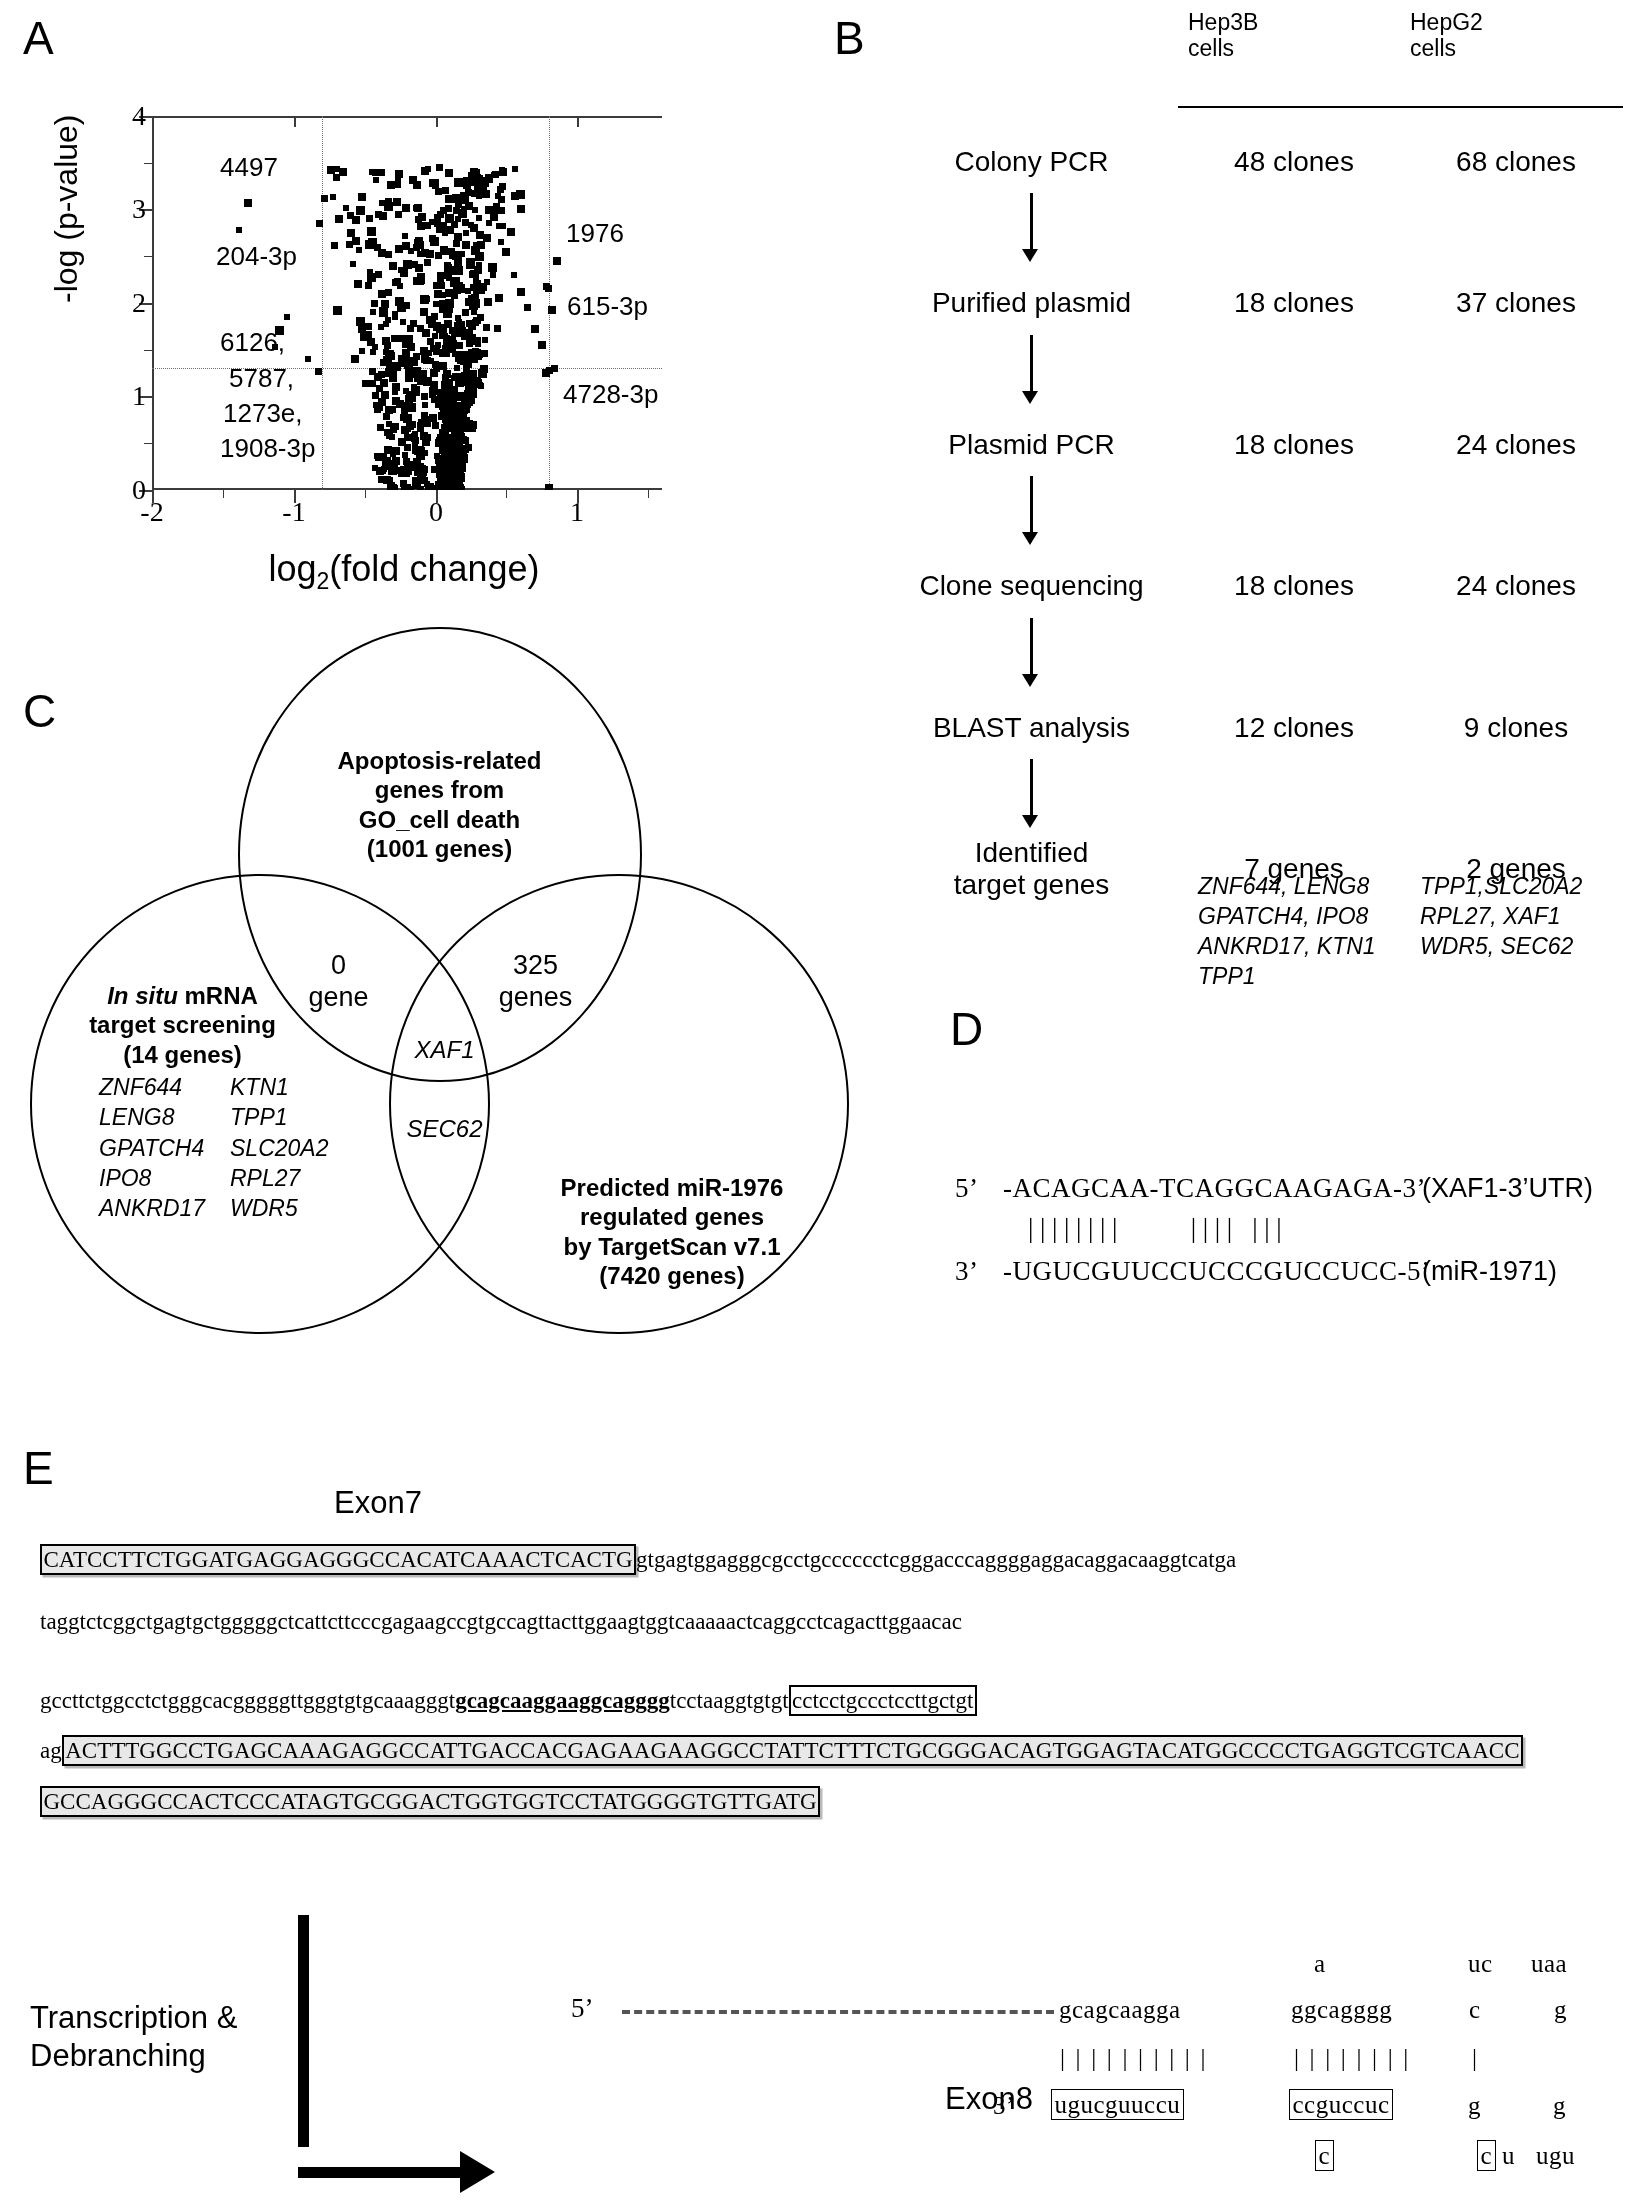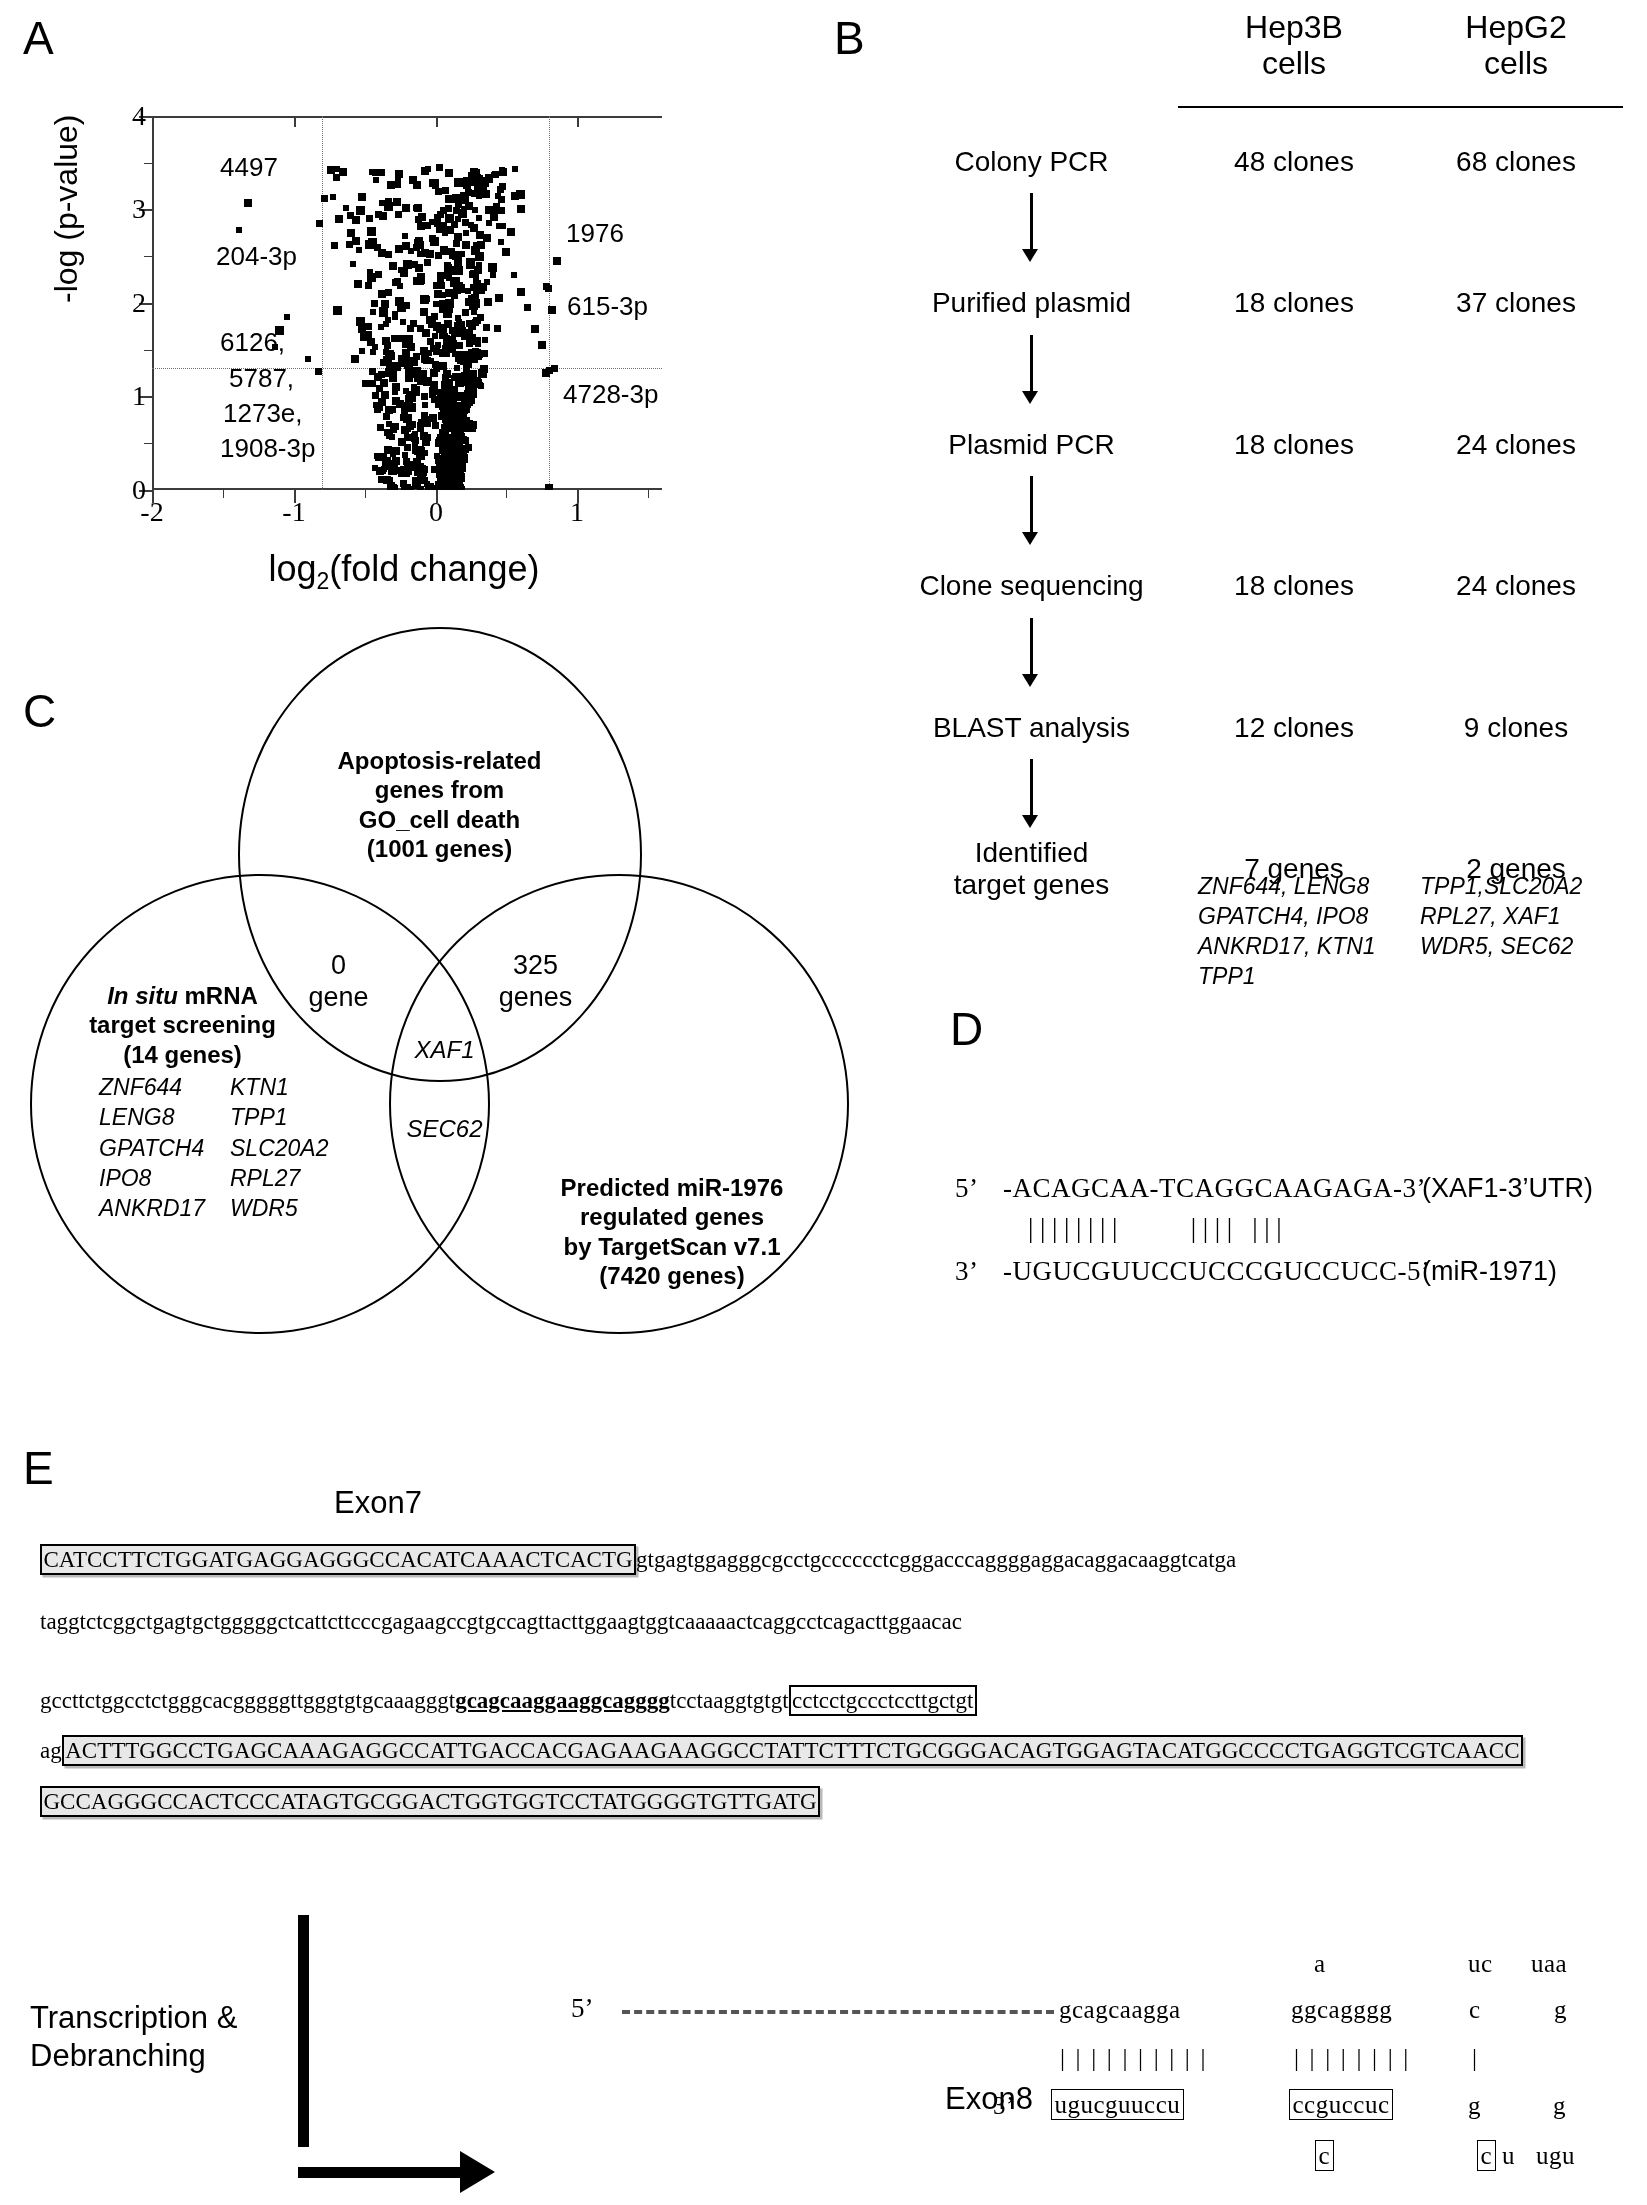--- a/index.html
+++ b/index.html
@@ -64,21 +64,21 @@
   }
   .vp-ann {
     position:absolute; font-size:26px;
     font-family:"Liberation Sans", sans-serif; white-space:nowrap;
   }
 
   
   #panel-b { position:absolute; left:824px; top:0; width:824px; height:996px; }
   #panel-b .panel-letter { left:10px; top:15px; }
   .fb-col-hd {
-    position:absolute; text-align:center; font-size:32px;
+    position:absolute; text-align:left; font-size:23px;
     font-family:"Liberation Sans", sans-serif; line-height:1.12;
   }
   .fb-hrule { position:absolute; height:0; border-top:2.5px solid #000; }
   .fb-step {
     position:absolute; text-align:center; font-size:28px;
     font-family:"Liberation Sans", sans-serif; line-height:1.14;
     transform:translateY(-50%); white-space:nowrap;
   }
   .fb-val {
     position:absolute; text-align:center; font-size:28px;

